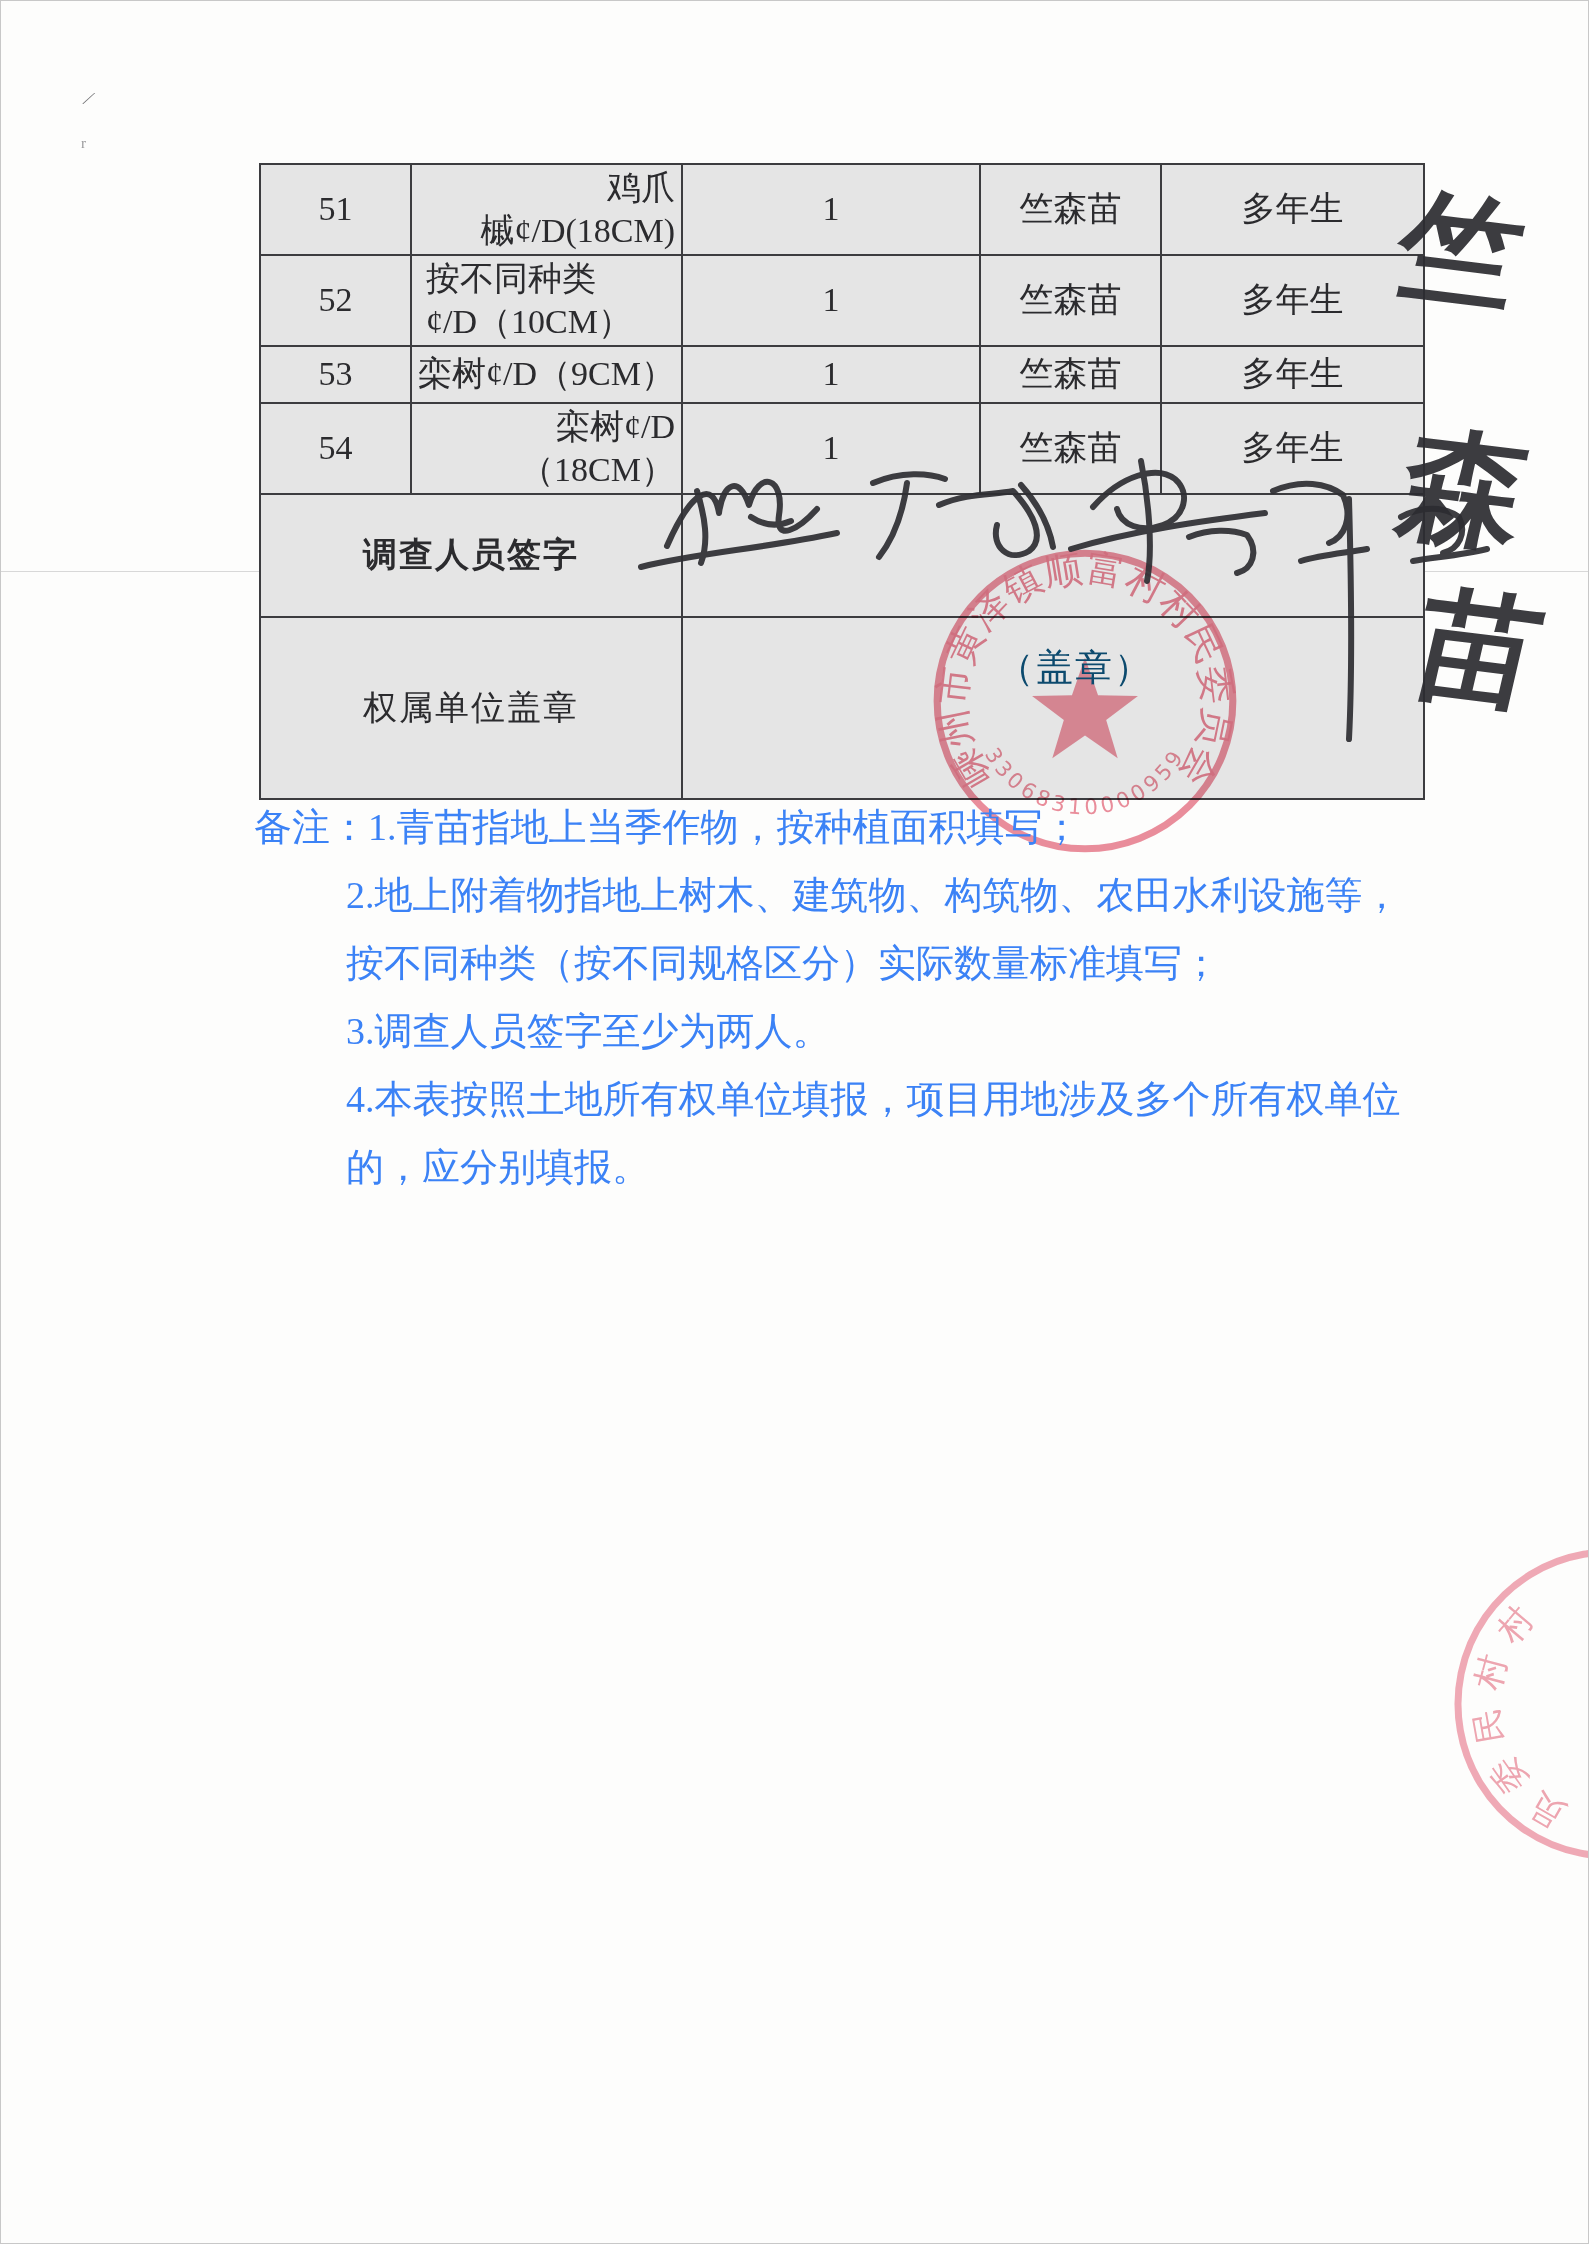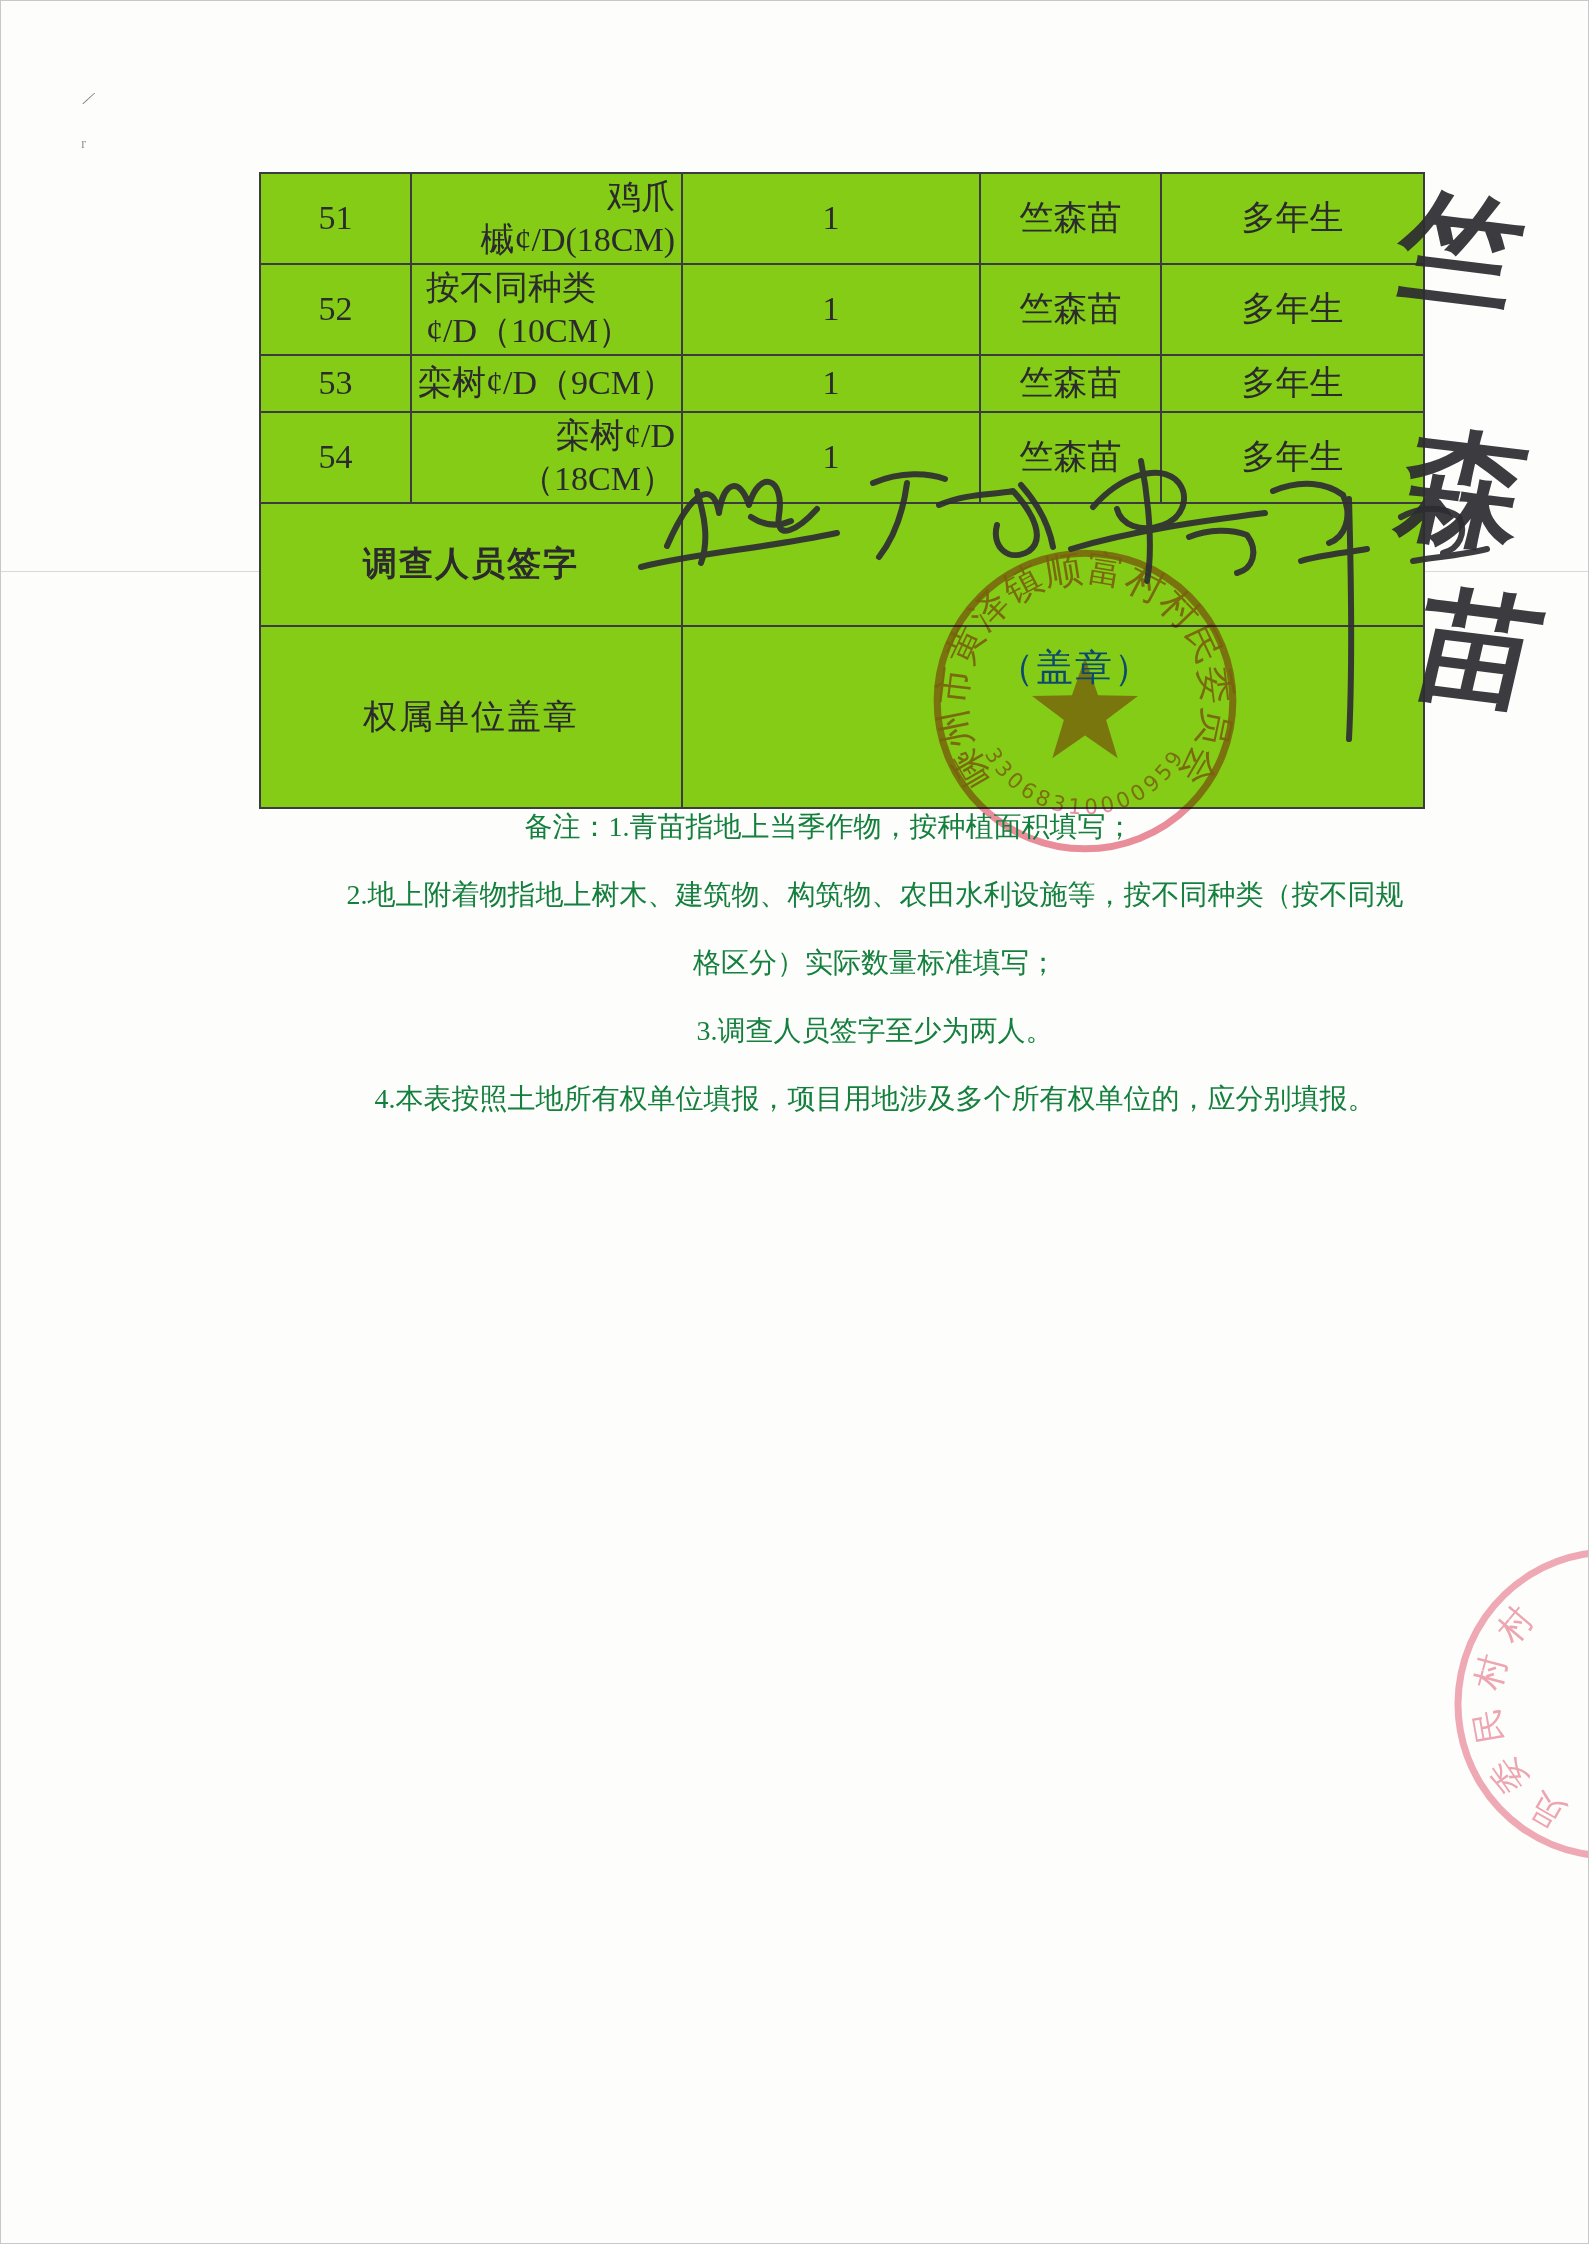--- a/index.html
+++ b/index.html
@@ -5,42 +5,42 @@
   html,body{margin:0;padding:0;background:#9a9a9a;}
   .page{
     position:relative;width:1589px;height:2244px;margin:0 auto;
     background:#fdfdfc;overflow:hidden;
     border:1px solid #c8c8c8;box-sizing:border-box;
     font-family:"Liberation Serif","DejaVu Serif",serif;
     color:#2b2b2e;
   }
   
   table.survey{
-    position:absolute;left:258px;top:171px;
+    position:absolute;left:258px;top:162px;
     border-collapse:collapse;table-layout:fixed;width:1164px;
-    background:#84cc16;
+    background:#e5e5e5;
   }
   table.survey td{
     border:2px solid #3c3c3f;
     font-size:34px;line-height:1.25;
     padding:2px 6px;vertical-align:middle;
     white-space:pre-line;
   }
   td.c-no{ text-align:center;font-size:35px;}
   td.c-name{ text-align:right;}
   td.c-name.left{ text-align:left;padding-left:14px;}
   td.c-qty,td.c-unit,td.c-grow{ text-align:center;}
   tr.r51 td{height:69px;} tr.r52 td{height:79px;}
   tr.r53 td{height:51px;} tr.r54 td{height:61px;}
   tr.rsig td{height:117px;font-weight:bold;} tr.rseal td{height:176px;}
   td.label-cell{ text-align:center;font-size:35px;letter-spacing:2px;}
   
   .notes{
     position:absolute;left:253px;top:792px;width:1150px;
-    font-size:28px;line-height:68px;color:#15803d;text-align:center;
+    font-size:38px;line-height:68px;color:#3b82f6;
   }
   .note-first{white-space:nowrap;}
   .note-item{margin-left:92px;}
   
   .seal-main{
     position:absolute;left:922px;top:538px;width:324px;height:324px;
     mix-blend-mode:multiply;opacity:.88;
   }
   .seal-hint{
     position:absolute;left:996px;top:642px;

